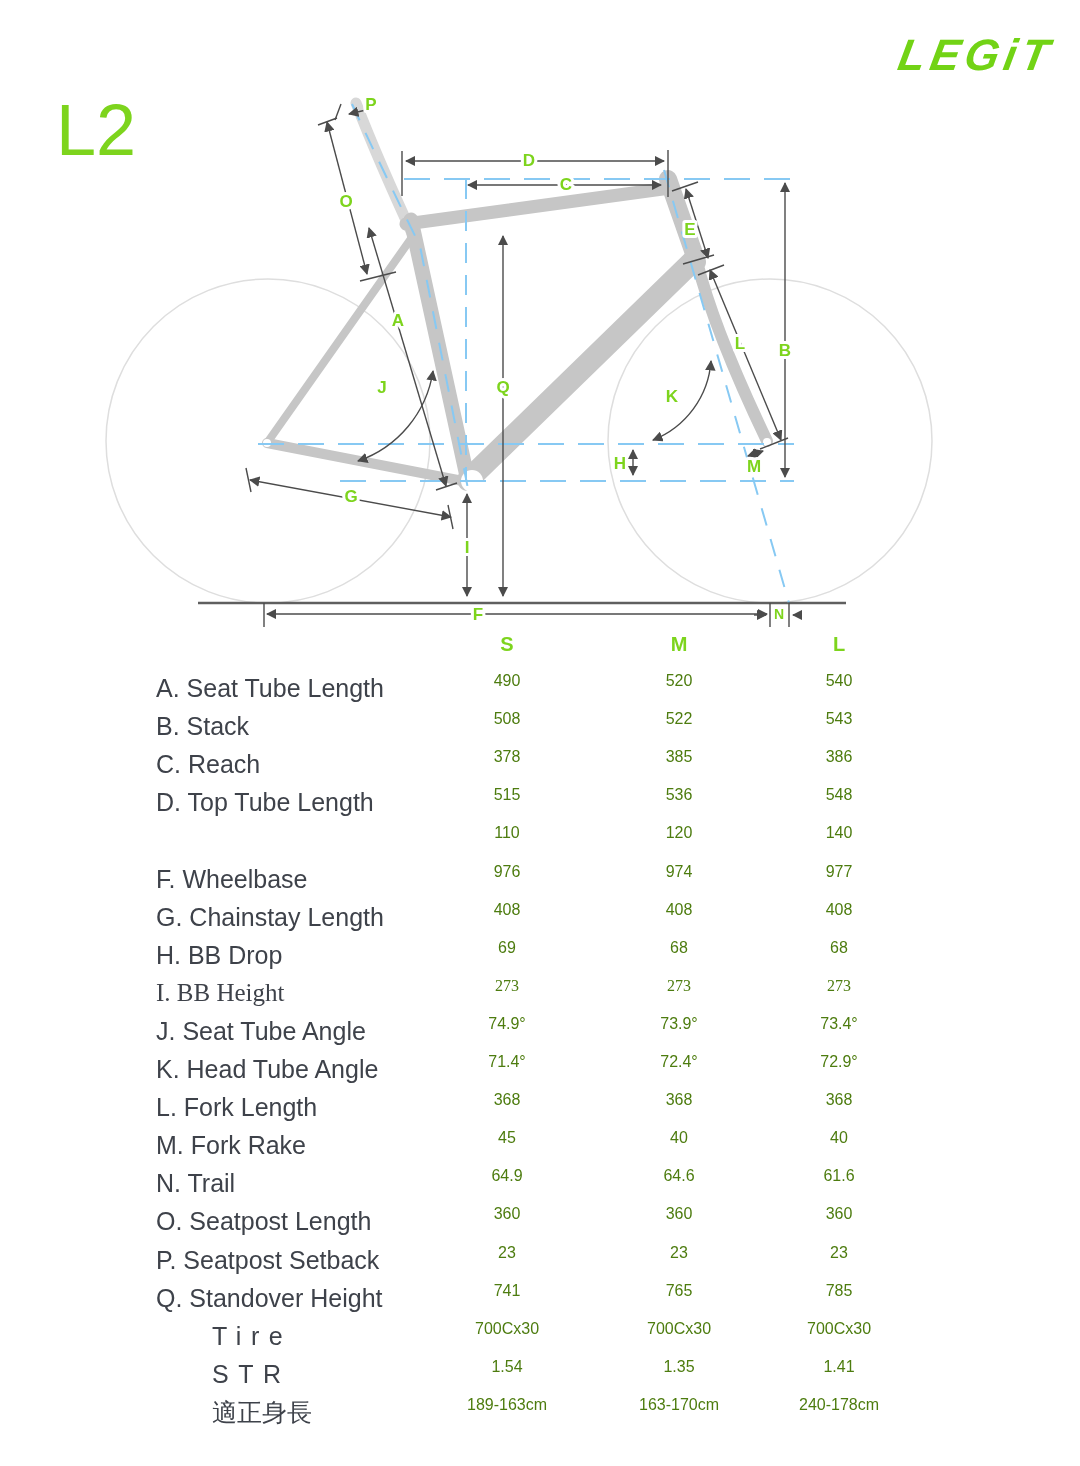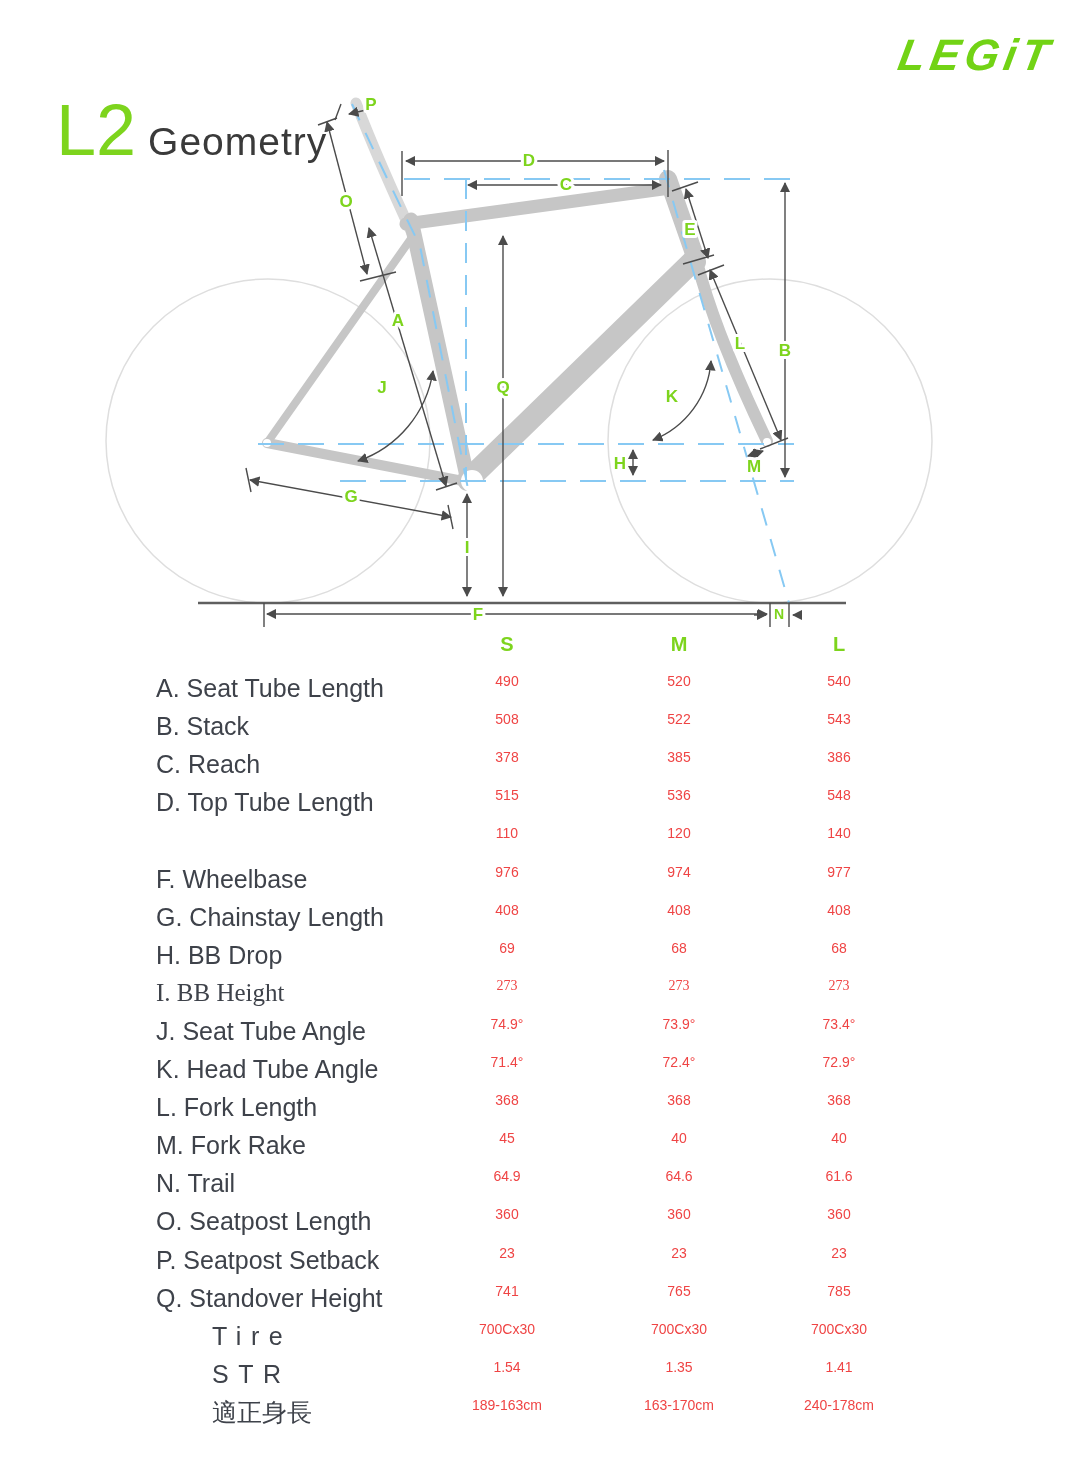--- a/index.html
+++ b/index.html
@@ -24,34 +24,33 @@
   
   #table-wrap{position:absolute;left:156px;top:630px;width:780px;height:820px;}
   .size-h{position:absolute;top:0;line-height:28px;font-size:20px;font-weight:700;
     color:#7dd41d;transform:translateX(-50%);}
   #geo-rows{position:absolute;left:0;top:39px;width:780px;}
   .trow{position:absolute;left:0;width:780px;height:38px;}
   .tlabel{position:absolute;left:0;line-height:38px;font-size:25px;color:#3e424a;
     white-space:nowrap;}
   .trow.indent .tlabel{padding-left:56px;}
   .trow.spaced .tlabel{letter-spacing:0.38em;}
-  .tval{position:absolute;line-height:38px;font-size:14px;color:#ef4444;
+  .tval{position:absolute;line-height:38px;font-size:16px;color:#4d7c0f;
     transform:translate(-50%,-7px);white-space:nowrap;}
   .tval.c0{left:351px}.tval.c1{left:523px}.tval.c2{left:683px}
 </style>
 </head>
 <body>
 
 <div id="page">
 
   <div id="brand-logo">LEGiT</div>
 
   <div id="title">
     <span class="model">L2</span>
-    <span class="word">Geometry</span>
   </div>
 
   <svg id="diagram" viewBox="0 0 1080 640" xmlns="http://www.w3.org/2000/svg">
     <defs>
       <marker id="arr" viewBox="0 0 10 10" refX="9" refY="5" markerWidth="7.5" markerHeight="7.5" orient="auto-start-reverse">
         <path d="M0,0 L10,5 L0,10 z" fill="#4b4b4b"></path>
       </marker>
     </defs>
 
     <g>

